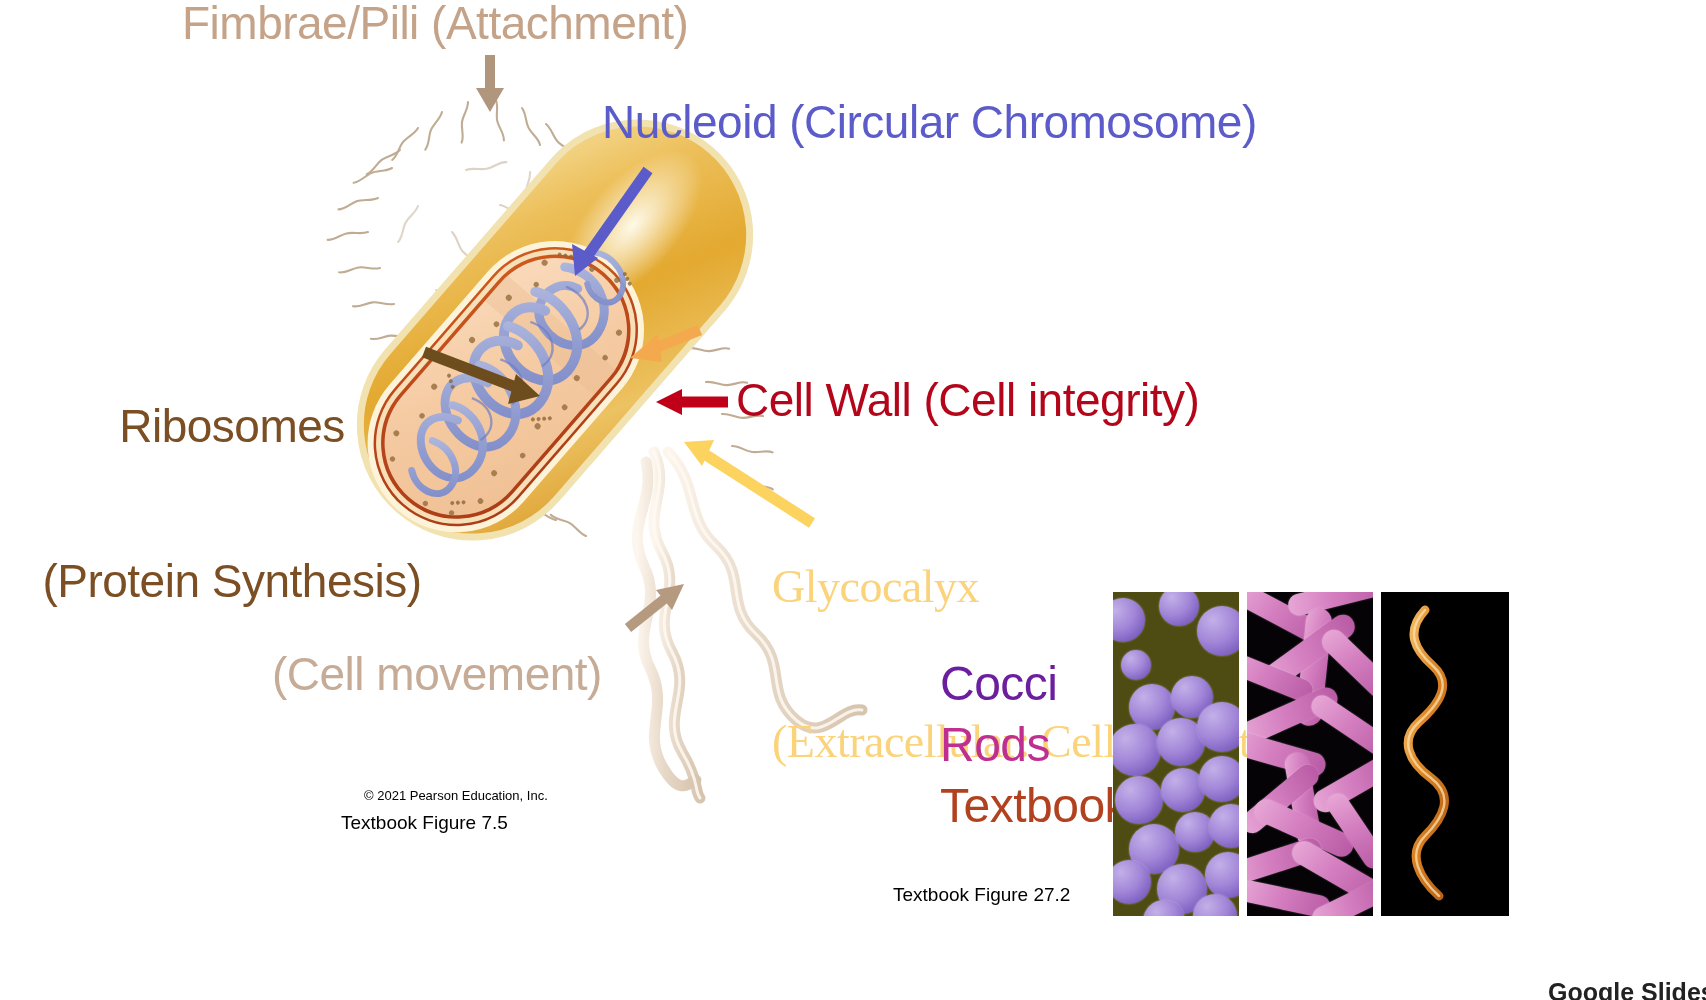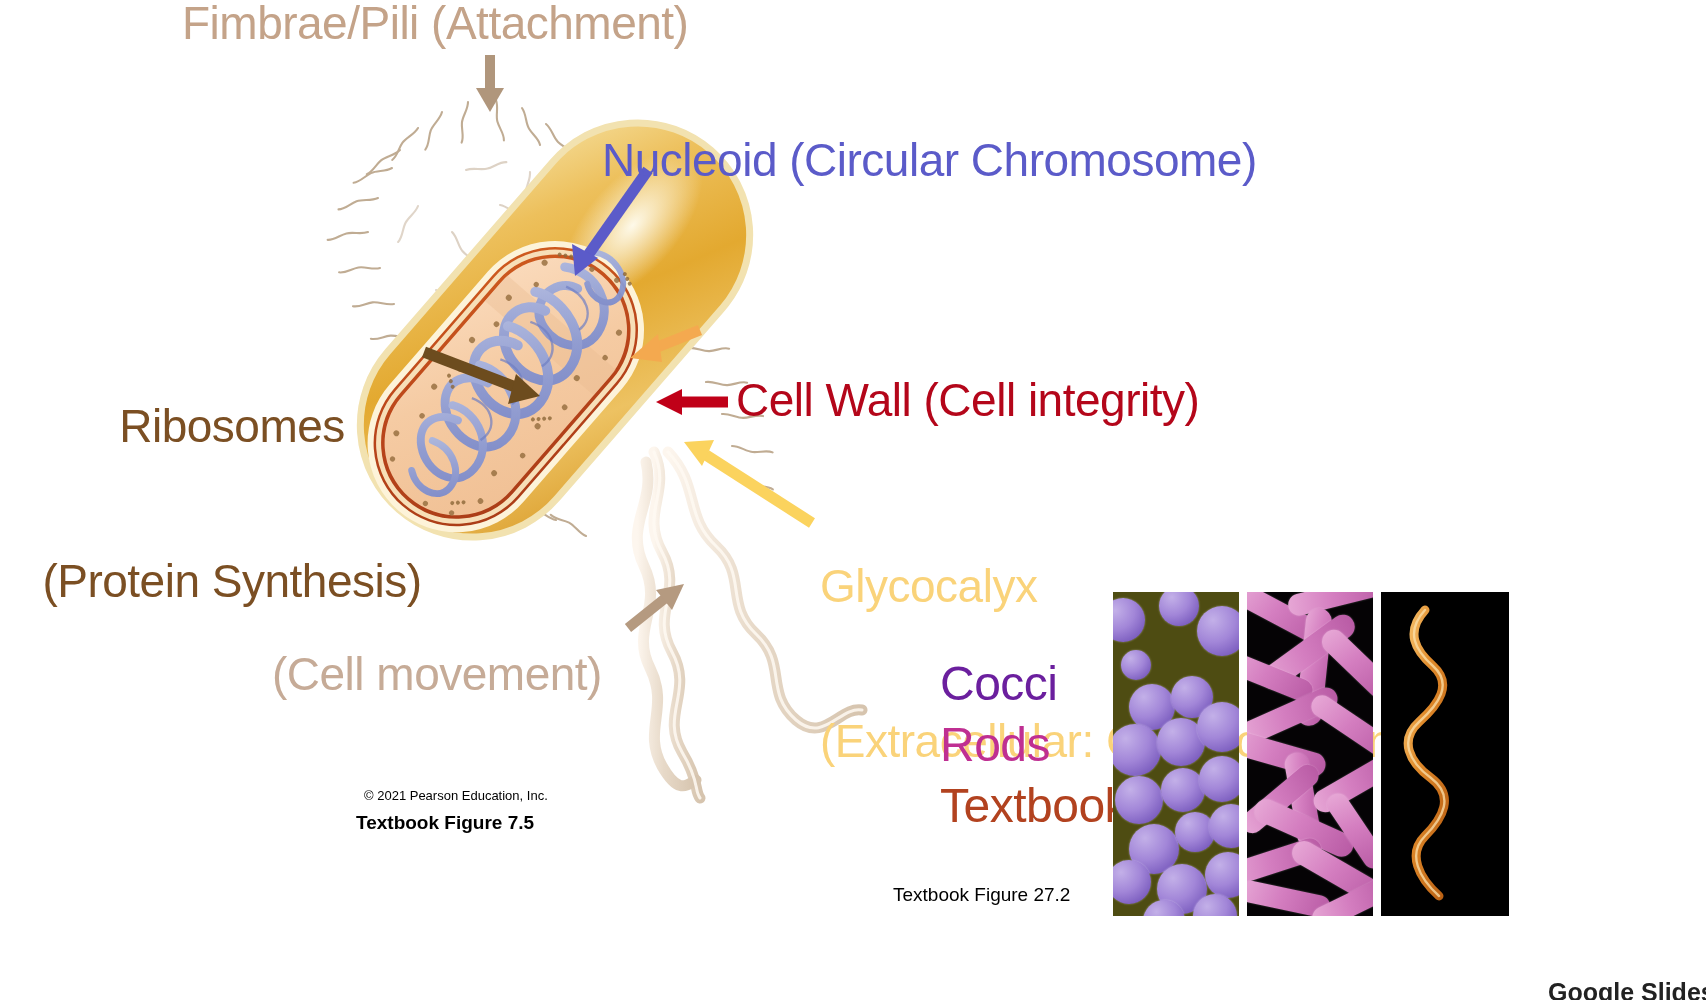--- a/index.html
+++ b/index.html
@@ -18,39 +18,39 @@
   .lbl {
     position: absolute;
     white-space: pre;
     line-height: 1.12;
     font-weight: 400;
     letter-spacing: -0.5px;
   }
 
   
   #lbl-fimbrae   { left: 182px;  top: -2px;   font-size: 46px; color: #c4a389; }
-  #lbl-nucleoid  { left: 602px;  top: 97px;   font-size: 46px; color: #5b5bc9; margin-top: 38px; }
+  #lbl-nucleoid  { left: 602px;  top: 97px;   font-size: 46px; color: #5b5bc9; }
   #lbl-plasma    { left: 676px;  top: 203px;  font-size: 46px; color: #f0a34a; }
   #lbl-ribosomes { left: 22px;   top: 298px;  font-size: 46px; color: #7b4f23; text-align: center; width: 420px; }
   #lbl-cellwall  { left: 736px;  top: 375px;  font-size: 46px; color: #b4061a; }
-  #lbl-glyco     { left: 820px;  top: 458px;  font-size: 46px; color: #fad37a; }
+  #lbl-glyco     { left: 772px;  top: 458px;  font-size: 46px; color: #fad37a; font-family: Liberation Serif, serif; }
   #lbl-flagella  { left: 272px;  top: 546px;  font-size: 46px; color: #c6ab97; }
 
   #lbl-cocci     { left: 940px;  top: 657px;  font-size: 48px; color: #6b1f9e; }
   #lbl-rods      { left: 940px;  top: 718px;  font-size: 48px; color: #bf2f92; }
   #lbl-spirals   { left: 940px;  top: 779px;  font-size: 48px; color: #b2421f; }
 
   .credit {
     position: absolute;
     color: #000000;
     font-family: "Liberation Sans", sans-serif;
     white-space: pre;
   }
   #credit-pearson { left: 364px; top: 788px; font-size: 13px; font-weight: 400; letter-spacing: 0px; }
-  #fig-75         { left: 356px; top: 812px; font-size: 19px; font-weight: bold; letter-spacing: 0px; }
+  #fig-75         { left: 341px; top: 812px; font-size: 19px; font-weight: normal; letter-spacing: 0px; }
   #fig-272        { left: 893px; top: 884px; font-size: 19px; font-weight: normal; letter-spacing: 0px; }
   #corner-note    { left: 1548px; top: 978px; font-size: 25px; font-weight: bold; color:#222; letter-spacing:0px; }
 
   
   #micro-strip {
     position: absolute;
     left: 1113px;
     top: 592px;
     width: 406px;
     height: 324px;

